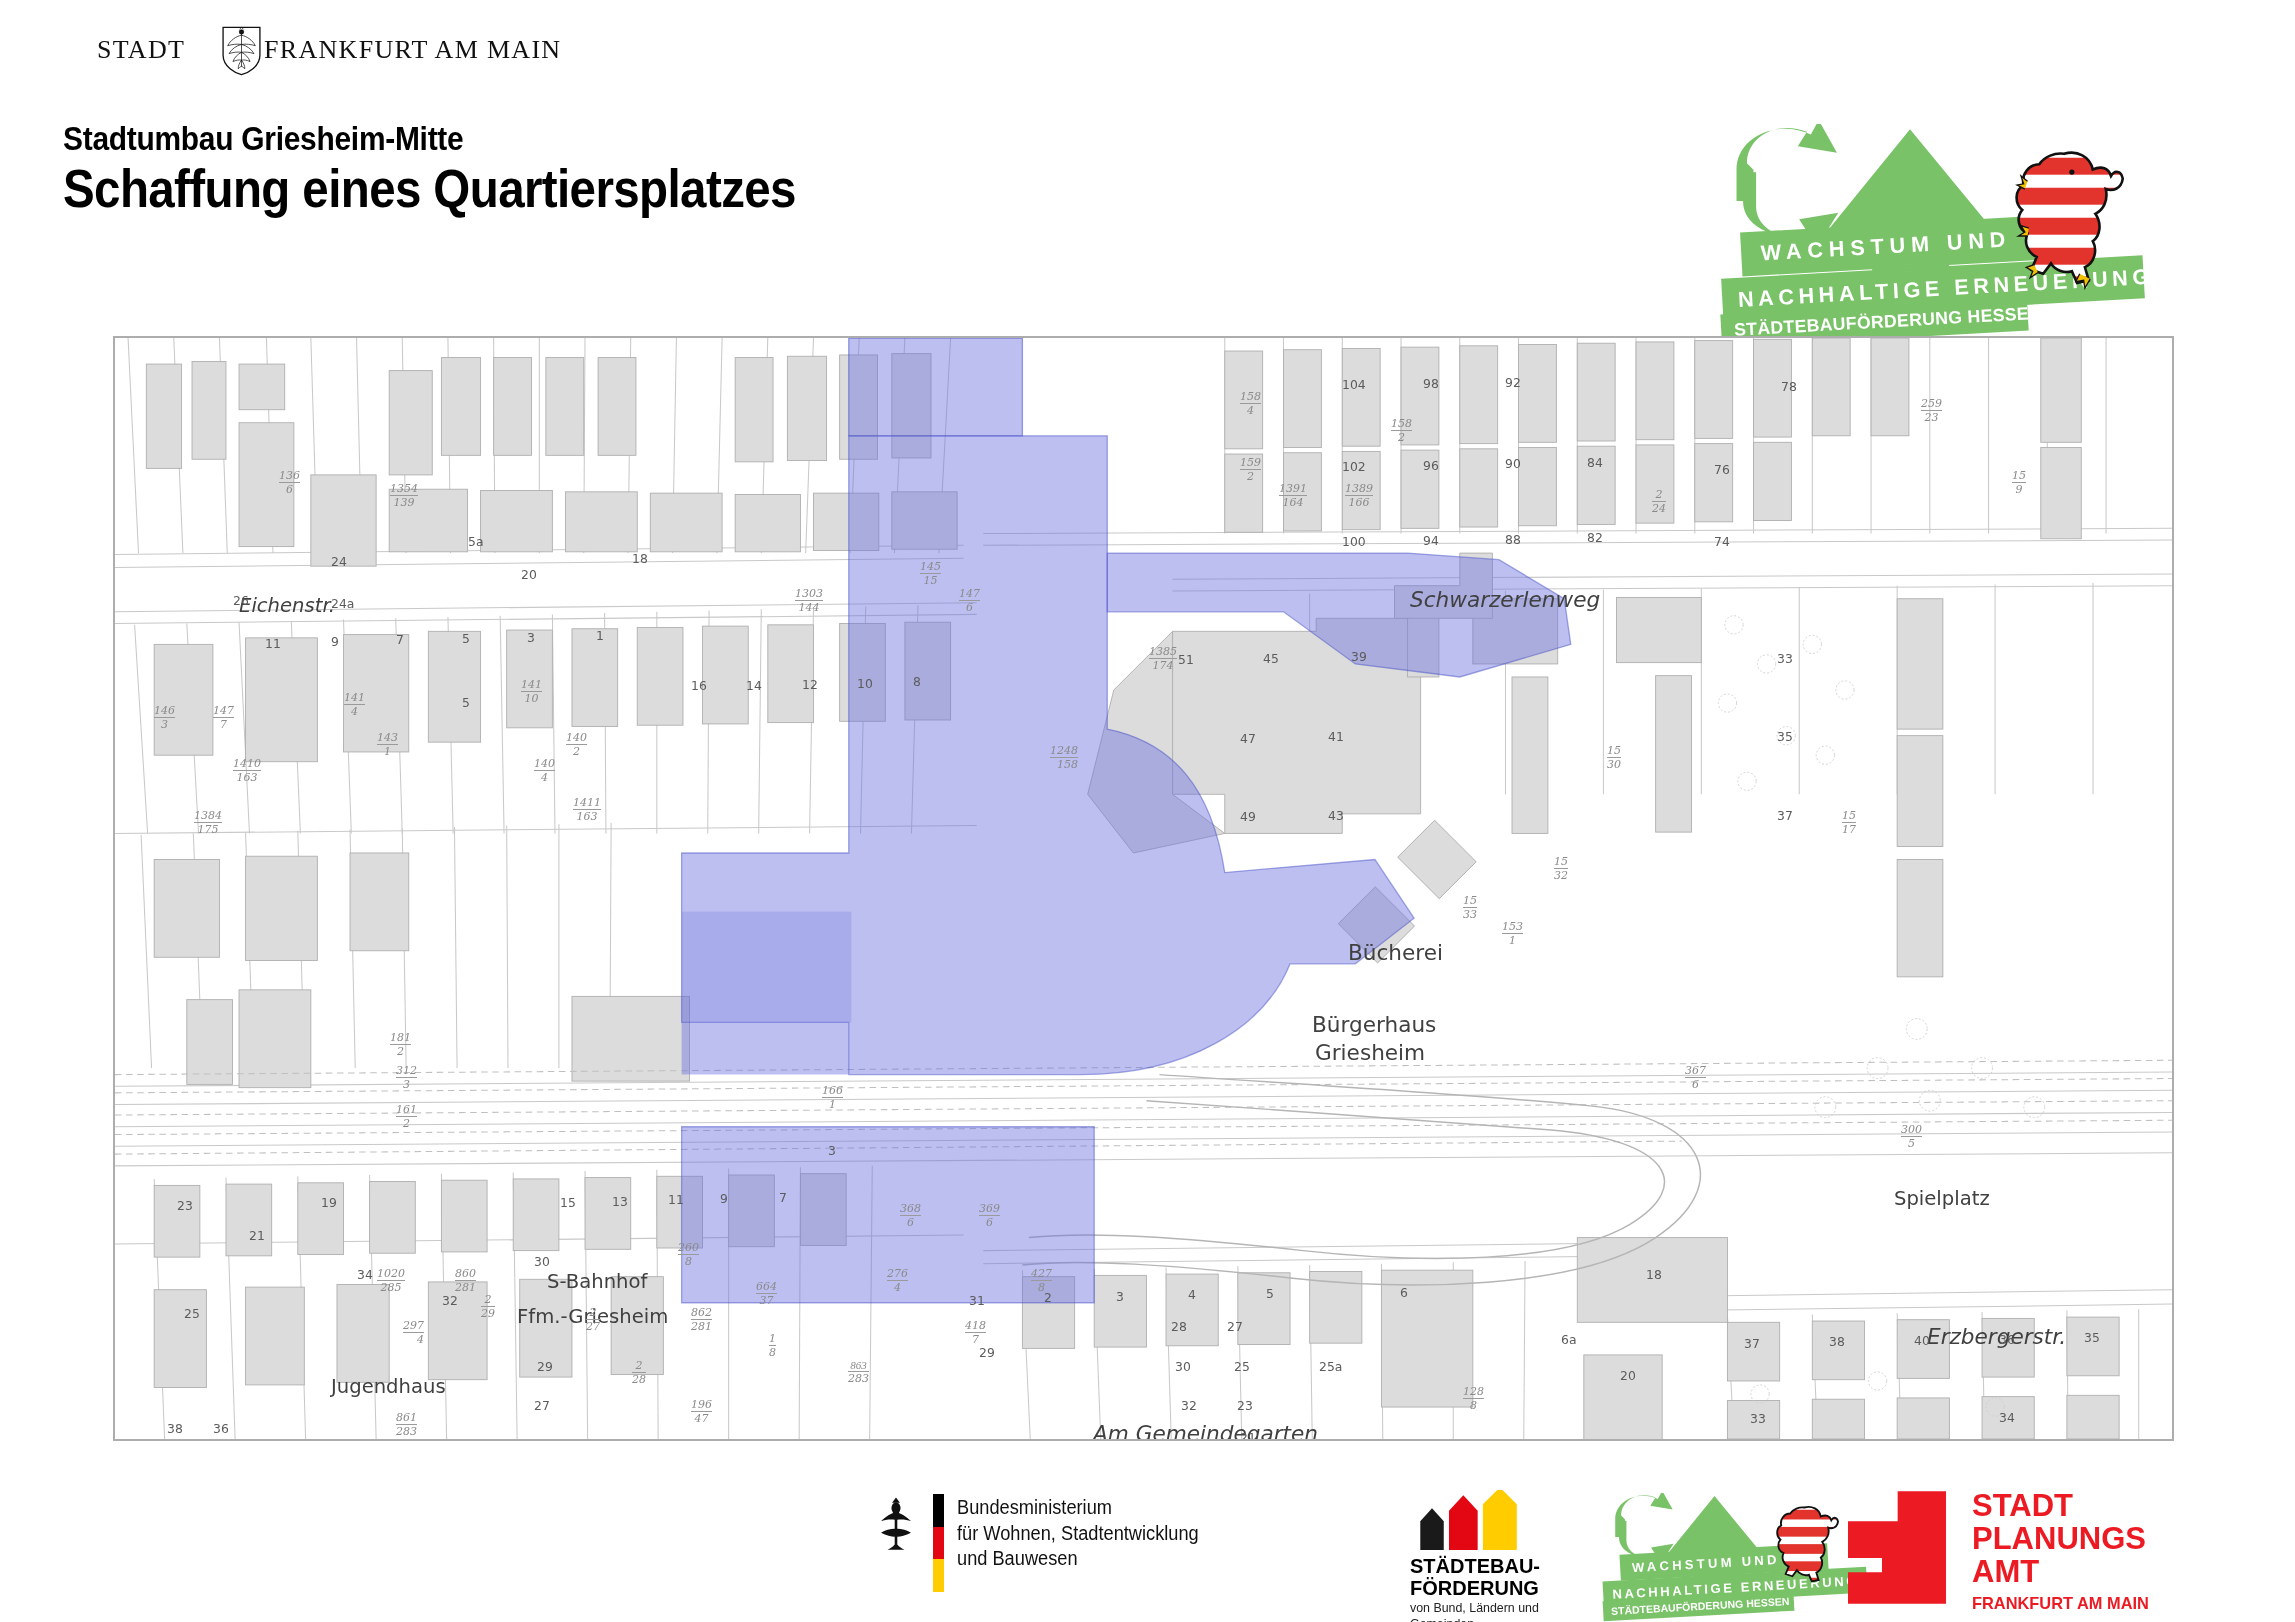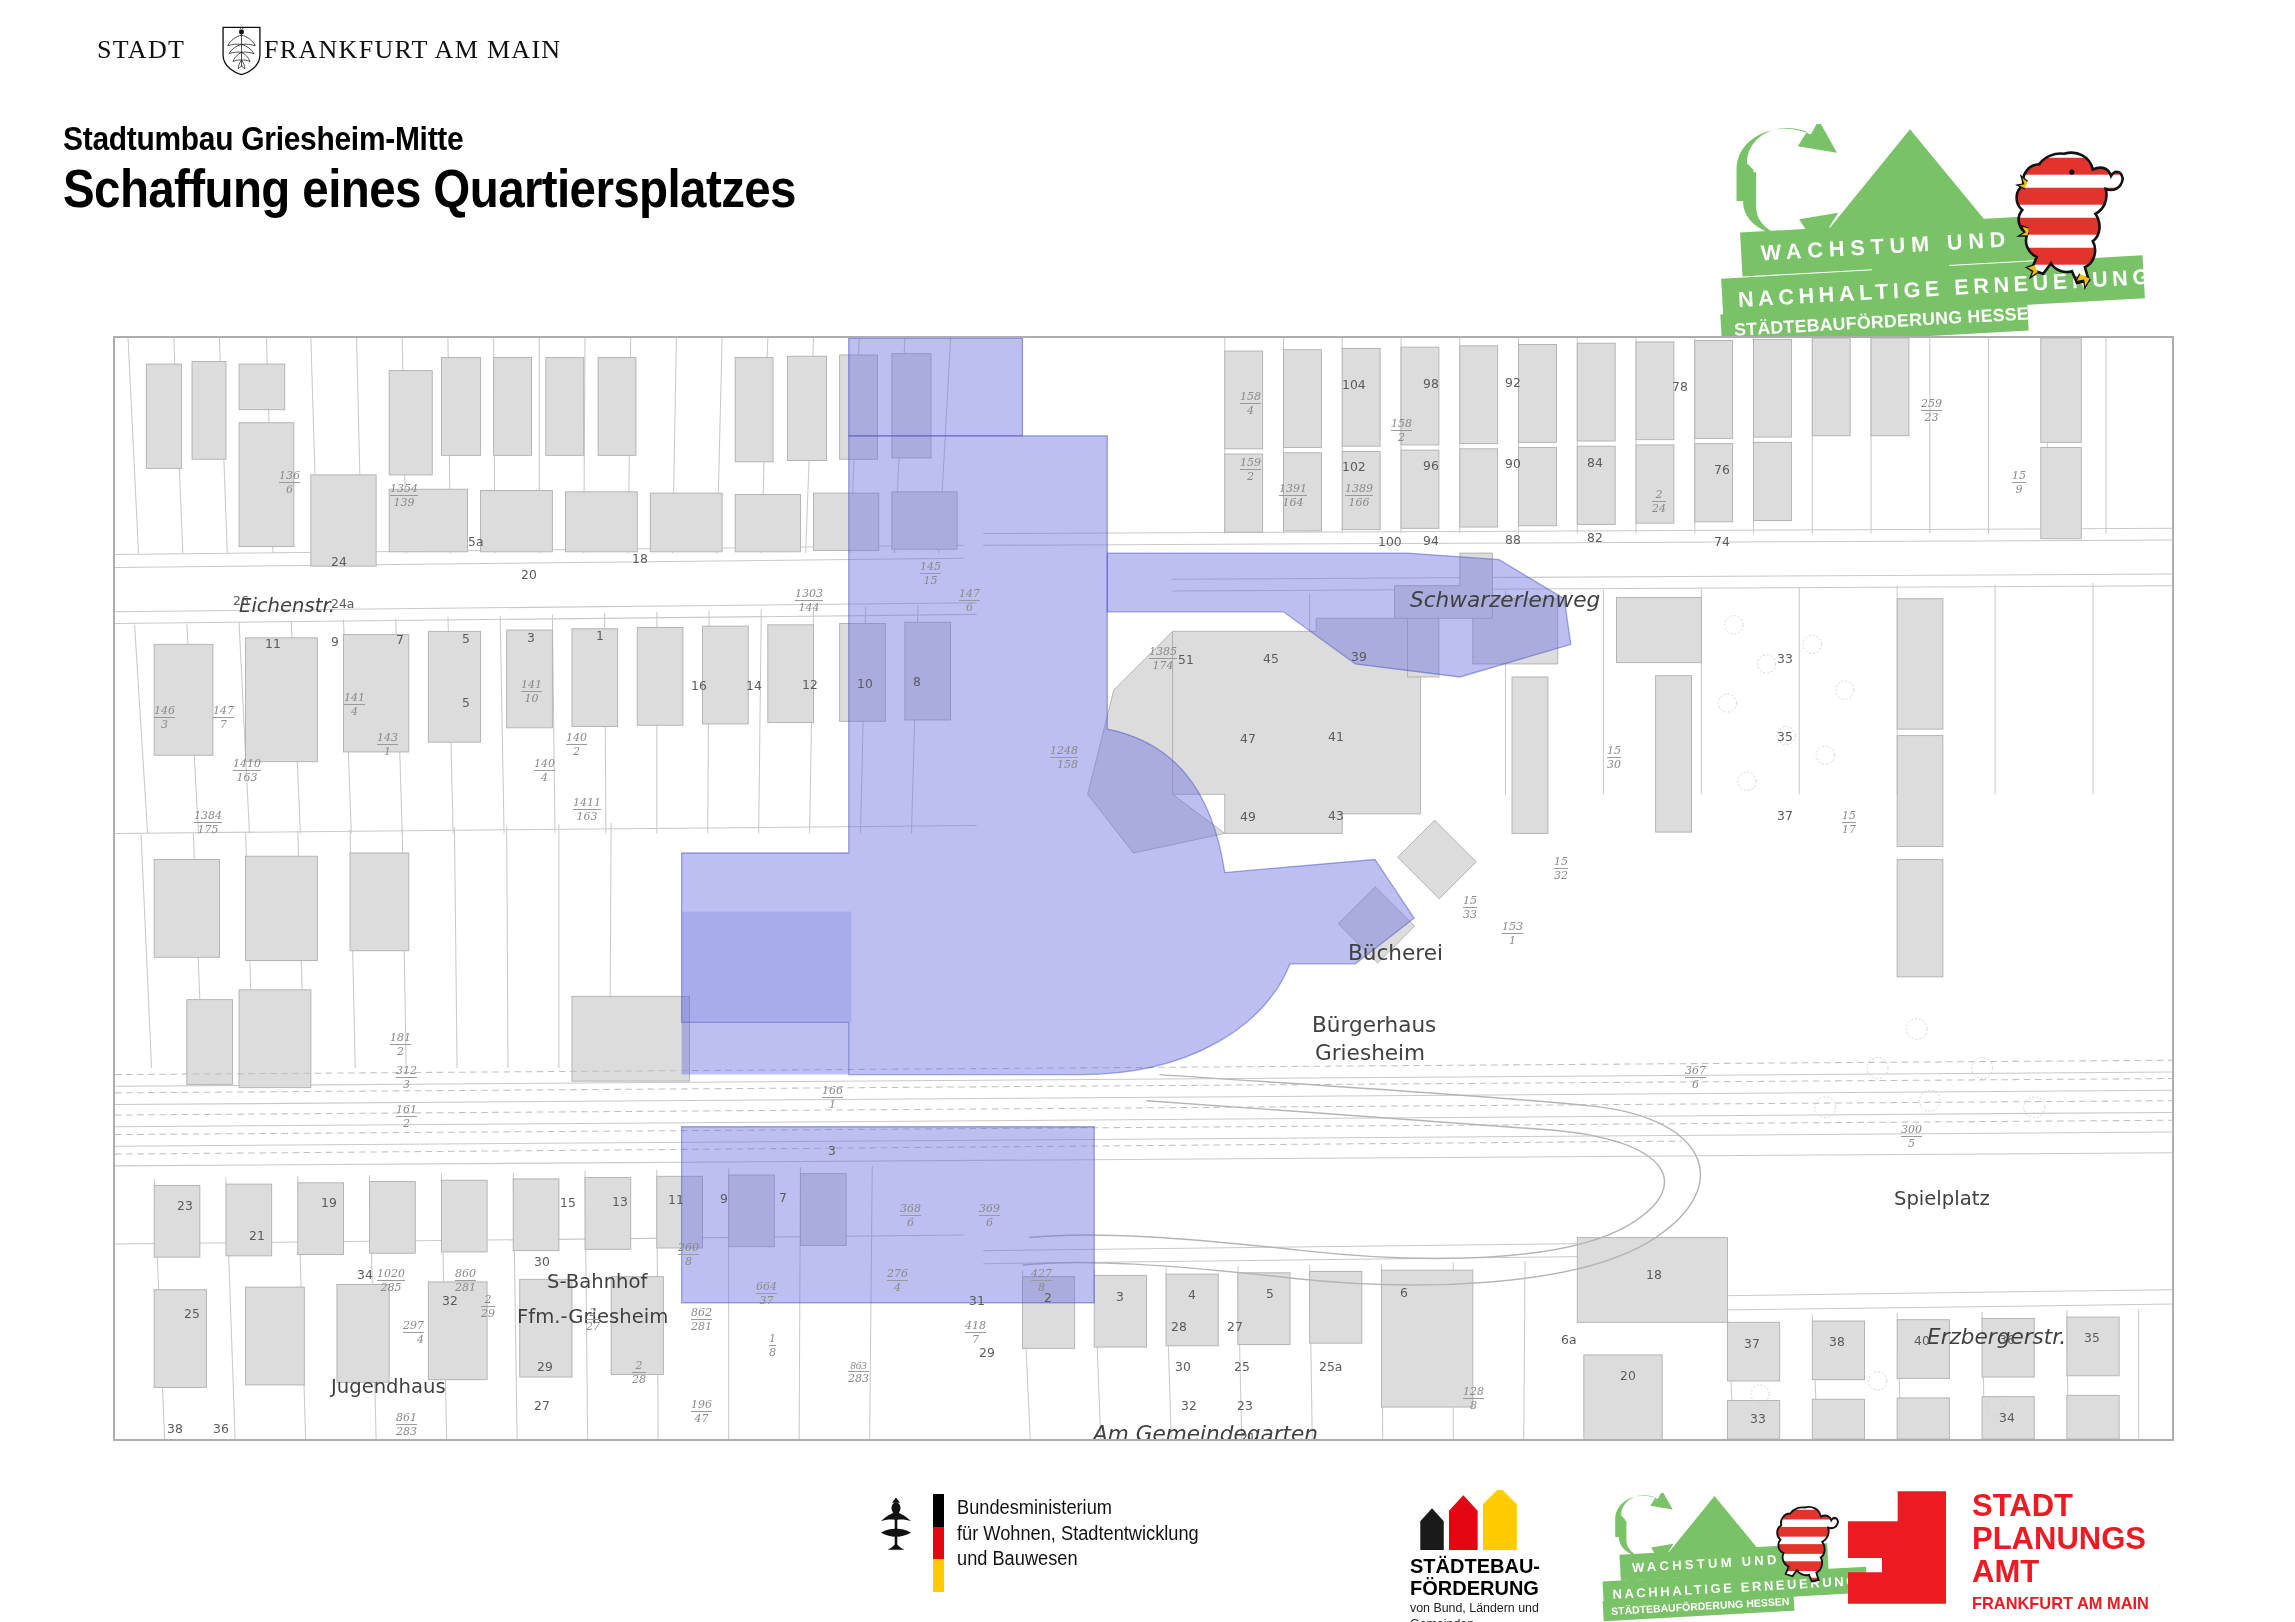--- a/index.html
+++ b/index.html
@@ -493,27 +493,27 @@
     <div class="mlabel" style="left:216px;top:1037px;font-size:19.6px;">Jugendhaus</div>
 
     <div class="mlabel" style="left:1779px;top:849px;font-size:19.6px;">Spielplatz</div>
 
   </div>
 
   <div id="map-dynamic-numbers">
       <div class="hnum" style="left: 1227px; top: 39px;">104</div>
       <div class="hnum" style="left: 1308px; top: 38px;">98</div>
       <div class="hnum" style="left: 1390px; top: 37px;">92</div>
-      <div class="hnum" style="left: 1557px; top: 41px;">78</div>
+      <div class="hnum" style="left: 1666px; top: 41px;">78</div>
       <div class="hnum" style="left: 1227px; top: 121px;">102</div>
       <div class="hnum" style="left: 1308px; top: 120px;">96</div>
       <div class="hnum" style="left: 1390px; top: 118px;">90</div>
       <div class="hnum" style="left: 1472px; top: 117px;">84</div>
       <div class="hnum" style="left: 1599px; top: 124px;">76</div>
-      <div class="hnum" style="left: 1227px; top: 196px; margin-left: 36px;">100</div>
+      <div class="hnum" style="left: 1227px; top: 196px;">100</div>
       <div class="hnum" style="left: 1308px; top: 195px;">94</div>
       <div class="hnum" style="left: 1390px; top: 194px;">88</div>
       <div class="hnum" style="left: 1472px; top: 192px;">82</div>
       <div class="hnum" style="left: 1599px; top: 196px;">74</div>
       <div class="hnum" style="left: 1063px; top: 314px;">51</div>
       <div class="hnum" style="left: 1148px; top: 313px;">45</div>
       <div class="hnum" style="left: 1236px; top: 311px;">39</div>
       <div class="hnum" style="left: 1662px; top: 313px;">33</div>
       <div class="hnum" style="left: 1125px; top: 393px;">47</div>
       <div class="hnum" style="left: 1213px; top: 391px;">41</div>

